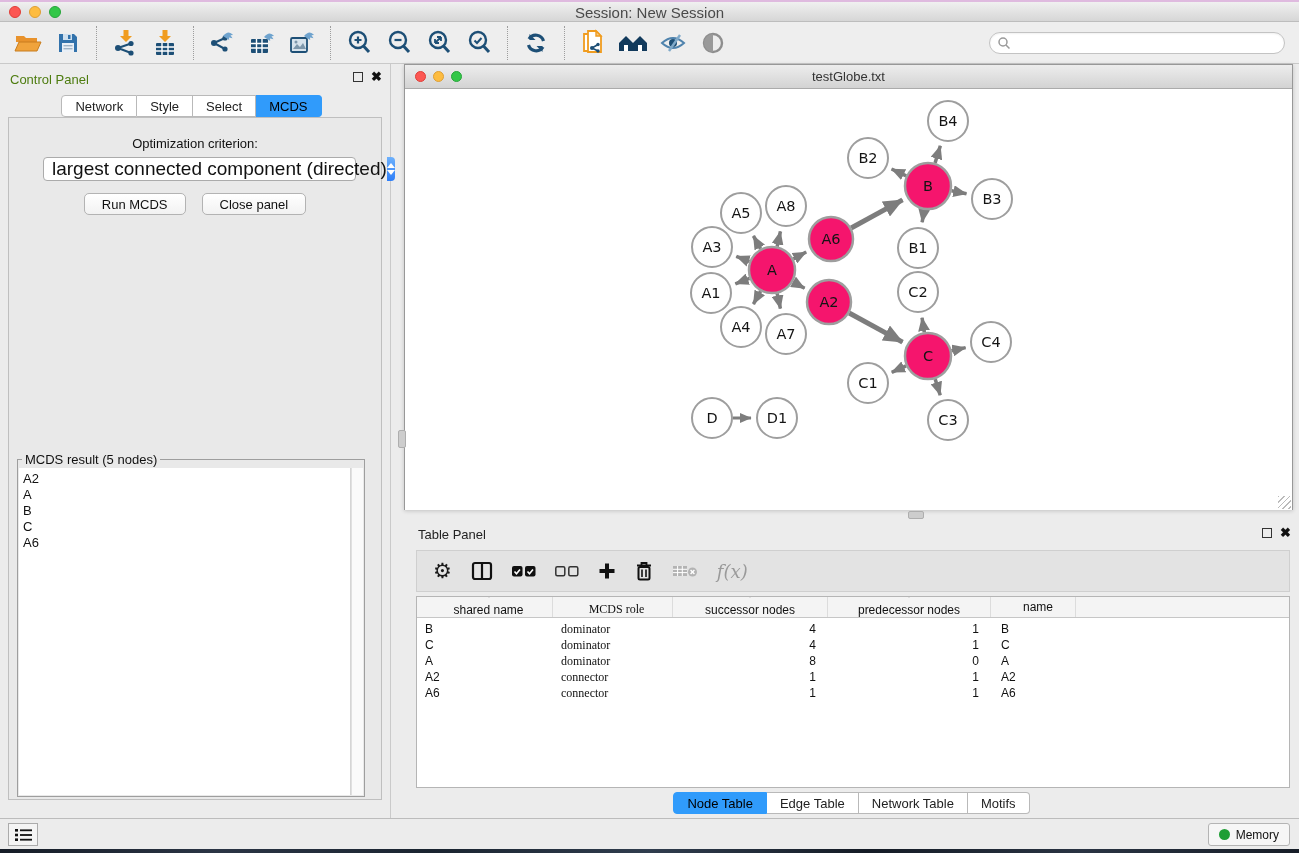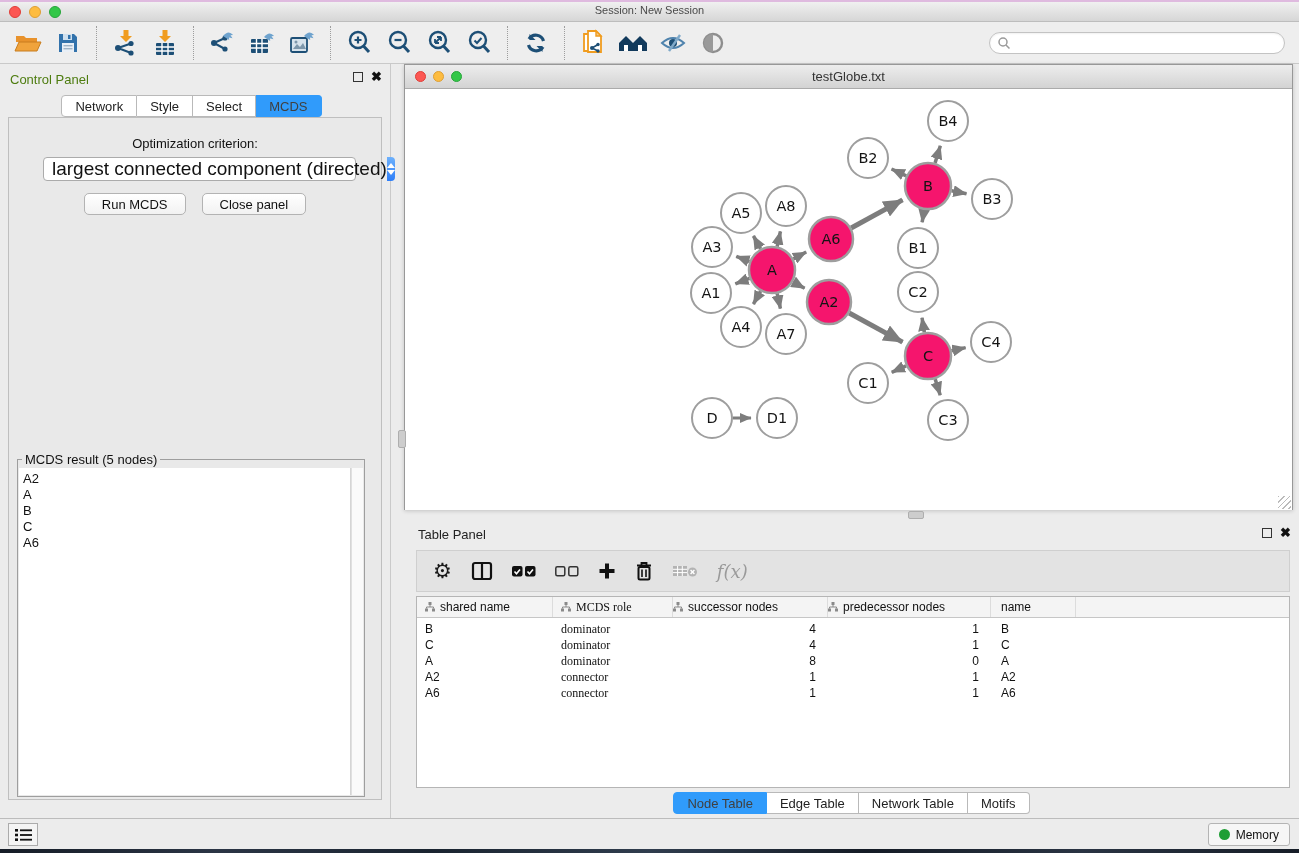--- a/index.html
+++ b/index.html
@@ -9,21 +9,21 @@
   
   .titlebar { position:absolute; left:0; top:0; width:1299px; height:22px;
     background:linear-gradient(#f0f0f0,#d6d6d6); border-top:2px solid #dfbadf;
     border-bottom:1px solid #bdbdbd; }
   .lights { position:absolute; left:9px; top:4px; display:flex; gap:8px; }
   .light { width:12px; height:12px; border-radius:50%; }
   .light.red{ background:#fc5753; border:1px solid #df3e38;}
   .light.yellow{ background:#fdbc40; border:1px solid #de9f34;}
   .light.green{ background:#33c748; border:1px solid #27a53a;}
   .titlebar .title { position:absolute; left:0; right:0; top:2px; text-align:center;
-    font-size:11px; color:#4a4a4a; }
+    font-size:15px; color:#4a4a4a; }
 
   
   .toolbar { position:absolute; left:0; top:22px; width:1299px; height:42px;
     background:#eeeeee; border-bottom:1px solid #c9c9c9; display:flex; align-items:center;
     padding:0 10px; gap:4px; }
   .tb-btn { width:36px; height:34px; display:flex; align-items:center; justify-content:center;
     border-radius:4px; }
   .tb-sep { width:1px; height:34px; border-left:1px dotted #9d9d9d; margin:0 6px; }
   .search-wrap { margin-left:auto; margin-right:4px; width:296px; height:22px;
     border:1px solid #c3c3c3; border-radius:11px; background:#ffffff; display:flex;
@@ -37,21 +37,21 @@
   .cp-header { position:relative; height:30px; }
   .cp-header .pt { position:absolute; left:10px; top:8px; font-size:13px; color:#4d7c0f; }
   .panel-ctrls { position:absolute; right:8px; top:8px; display:flex; gap:8px; align-items:center; }
   .float-box { width:10px; height:10px; border:1.5px solid #333; display:inline-block; }
   .close-x { font-size:13px; font-weight:bold; color:#111; line-height:10px; }
   .cp-tabs { position:absolute; left:0; right:7px; top:31px; display:flex; justify-content:center; z-index:2; }
   .tab { height:22px; padding:0 13px; background:#ffffff; border:1px solid #b9b9b9;
     border-left:none; font-size:13px; color:#222; display:flex; align-items:center; }
   .tab:first-child { border-left:1px solid #b9b9b9; border-radius:4px 0 0 4px; }
   .tab:last-child { border-radius:0 4px 4px 0; }
-  .tab.active { background:#309bfb; border-color:#309bfb; color:#404040; }
+  .tab.active { background:#309bfb; border-color:#309bfb; color:#000000; }
   .cp-body { position:absolute; left:8px; right:8px; top:53px; height:683px;
     background:#e9e9e9; border:1px solid #bfbfbf; }
   .opt-label { text-align:center; margin-top:18px; font-size:13px; color:#111; }
   .select { position:absolute; left:34px; top:39px; width:313px; height:24px; background:#fff;
     border:1px solid #ababab; border-radius:4px; display:flex; align-items:center; }
   .select .sel-text { flex:1; font-size:19px; padding-left:8px; color:#111; white-space:nowrap; }
   .stepper { width:20px; height:24px; margin-right:-1px; border-radius:0 4px 4px 0;
     background:linear-gradient(#6eb1fc,#2e7ef8); display:flex; flex-direction:column;
     align-items:center; justify-content:center; gap:2px; }
   .car-up { width:0; height:0; border-left:4px solid transparent; border-right:4px solid transparent;
@@ -93,22 +93,22 @@
   .tp-header { position:relative; height:28px; }
   .tp-header .pt { position:absolute; left:14px; top:7px; font-size:13px; color:#222; }
   .tp-toolbar { position:absolute; left:12px; right:9px; top:30px; height:42px; background:#e3e3e3;
     border:1px solid #cfcfcf; display:flex; align-items:center; gap:19px; padding-left:16px; }
   .tp-icon { display:flex; align-items:center; justify-content:center; }
   .gear-glyph { font-family:"DejaVu Sans",sans-serif; font-size:21px; color:#1a1a1a; line-height:20px; }
   .fx { font-family:"DejaVu Serif",serif; font-style:italic; font-size:18px; color:#9a9a9a; }
   .tp-table { position:absolute; left:12px; right:9px; top:76px; height:192px; background:#fff;
     border:1px solid #b5b5b5; overflow:hidden; }
   .thead { display:flex; height:21px; background:#f4f4f4; border-bottom:1px solid #c6c6c6; }
-  .th { display:flex; align-items:center; gap:5px; font-size:12px;
-    color:#111; border-right:1px solid #dcdcdc; height:100%; }
+  .th { display:flex; align-items:center; justify-content:center; gap:5px; font-size:12px;
+    color:#111; border-right:1px solid #dcdcdc; height:100%;flex-direction:column; }
   .trow { display:flex; height:16px; align-items:center; }
   .td { font-size:12px; color:#111; height:16px; line-height:16px; }
   .c0{width:136px; padding-left:8px;} .c1{width:120px; padding-left:8px;font-family:Liberation Serif, serif;}
   .c2{width:155px;} .c3{width:163px;} .c4{width:85px; padding-left:10px;} .cf{flex:1;}
   .td.c2,.td.c3{ text-align:right; padding-right:12px; }
   .tbody { padding-top:3px; }
   .tp-tabs { position:absolute; left:0; right:0; top:272px; display:flex; justify-content:center; }
 
   
   .status-bar { position:absolute; left:0; top:818px; width:1299px; height:31px; background:#ececec;

